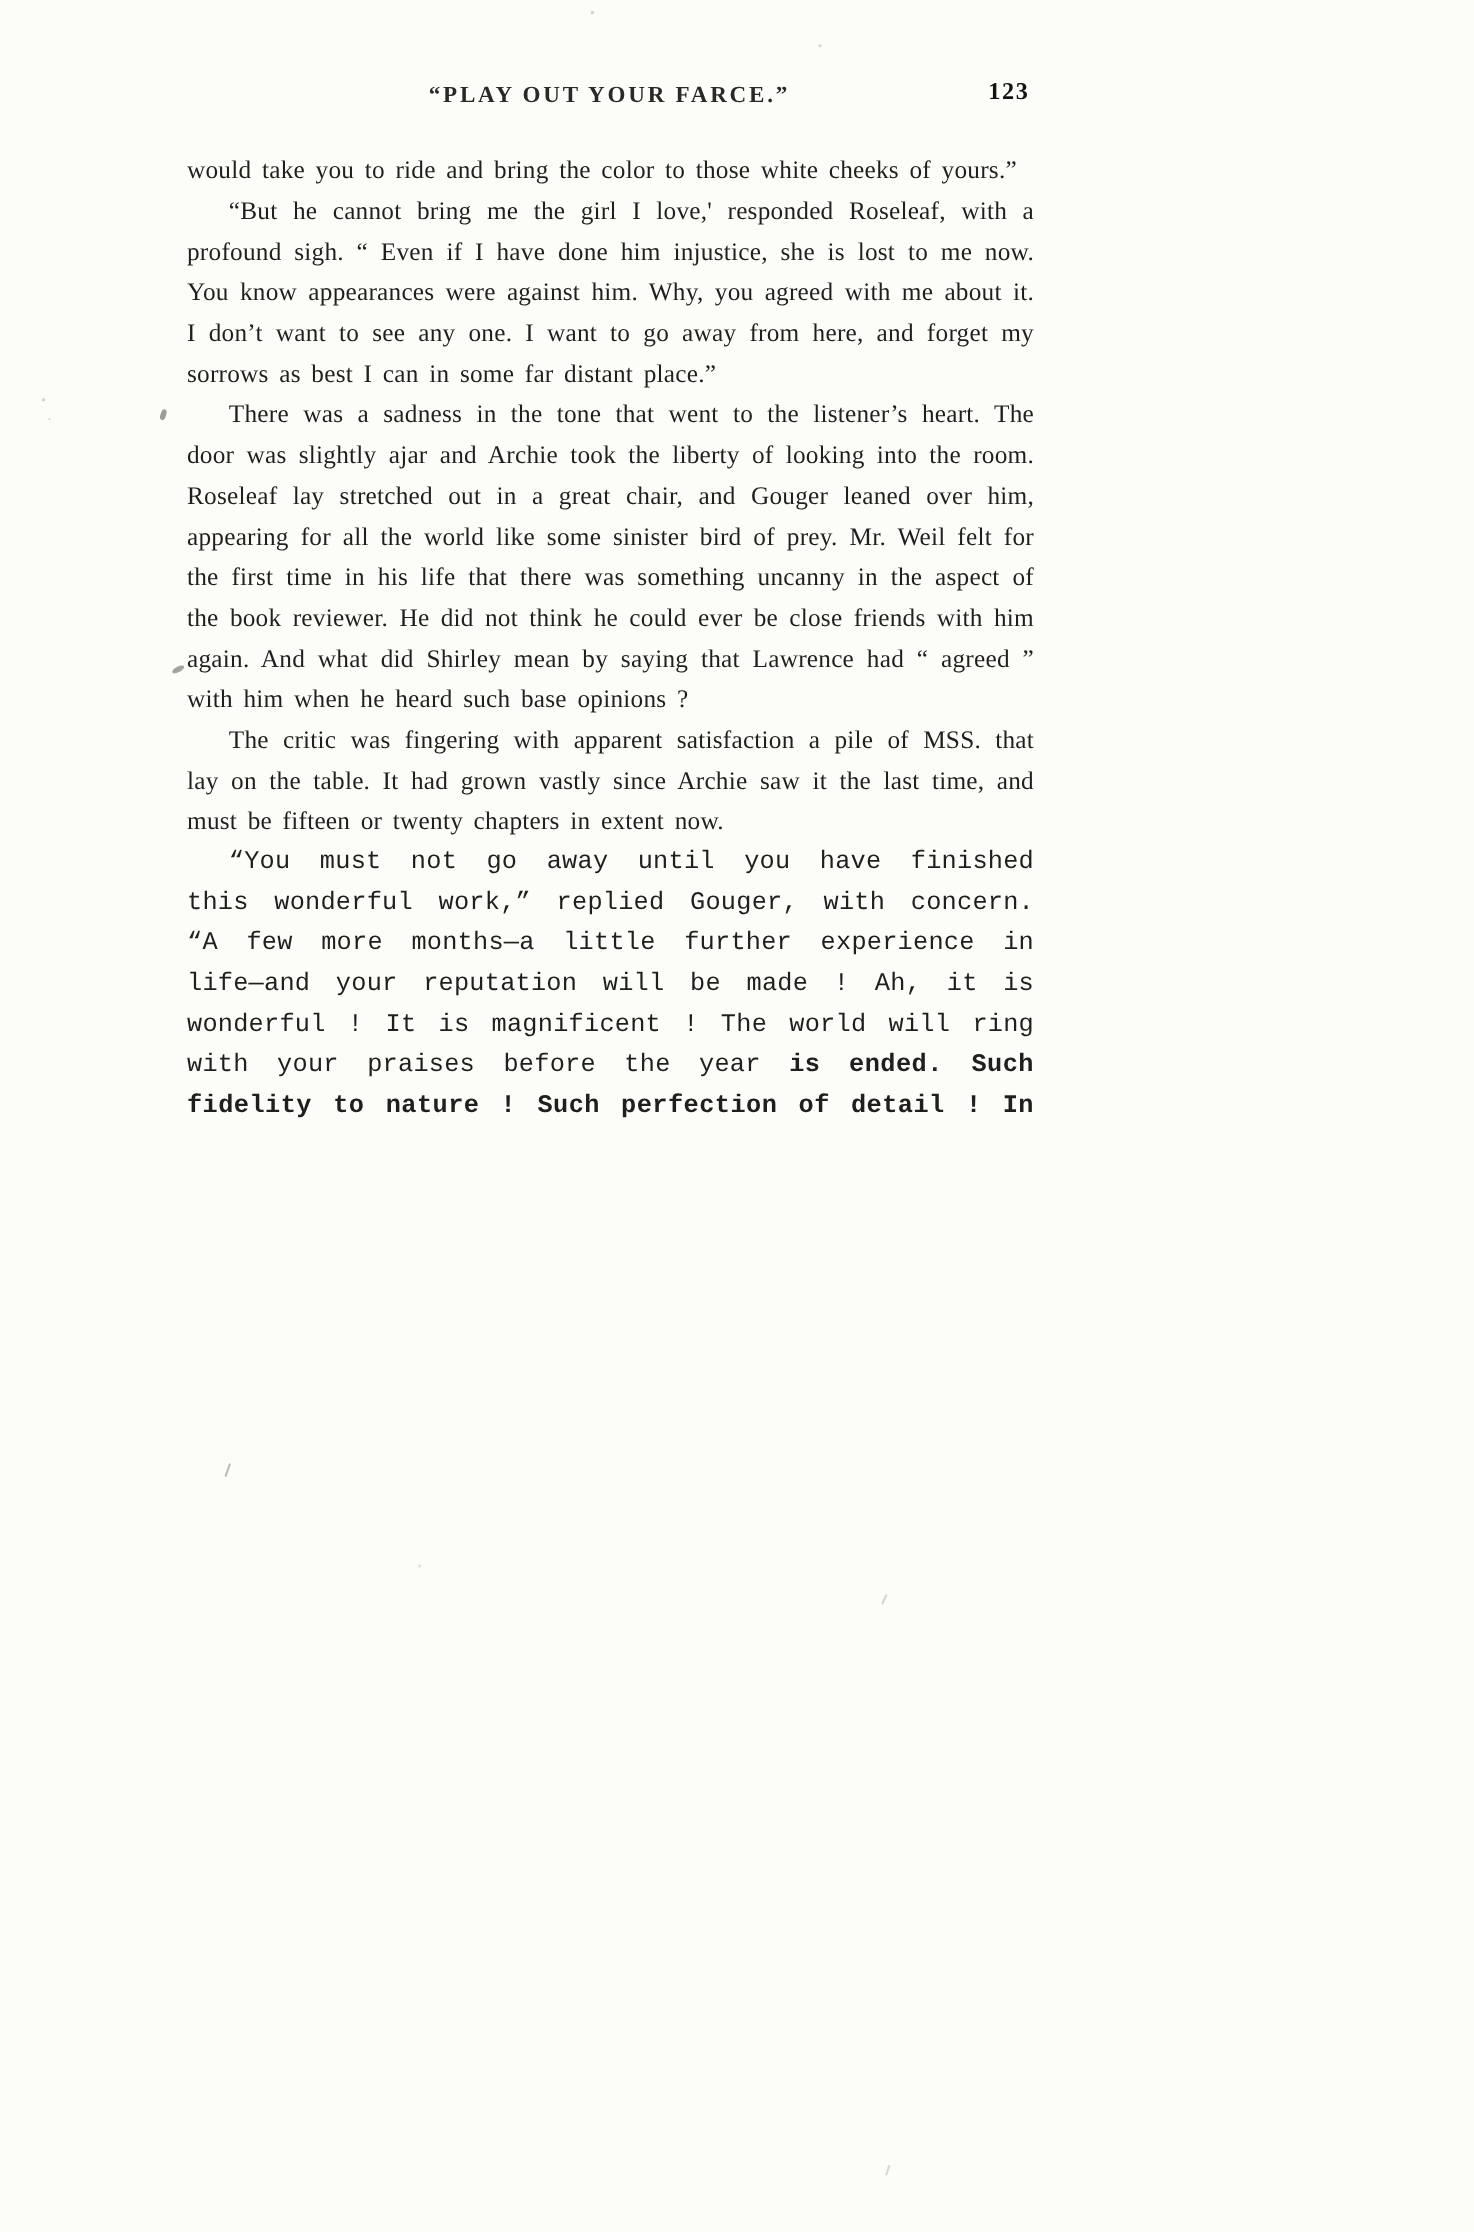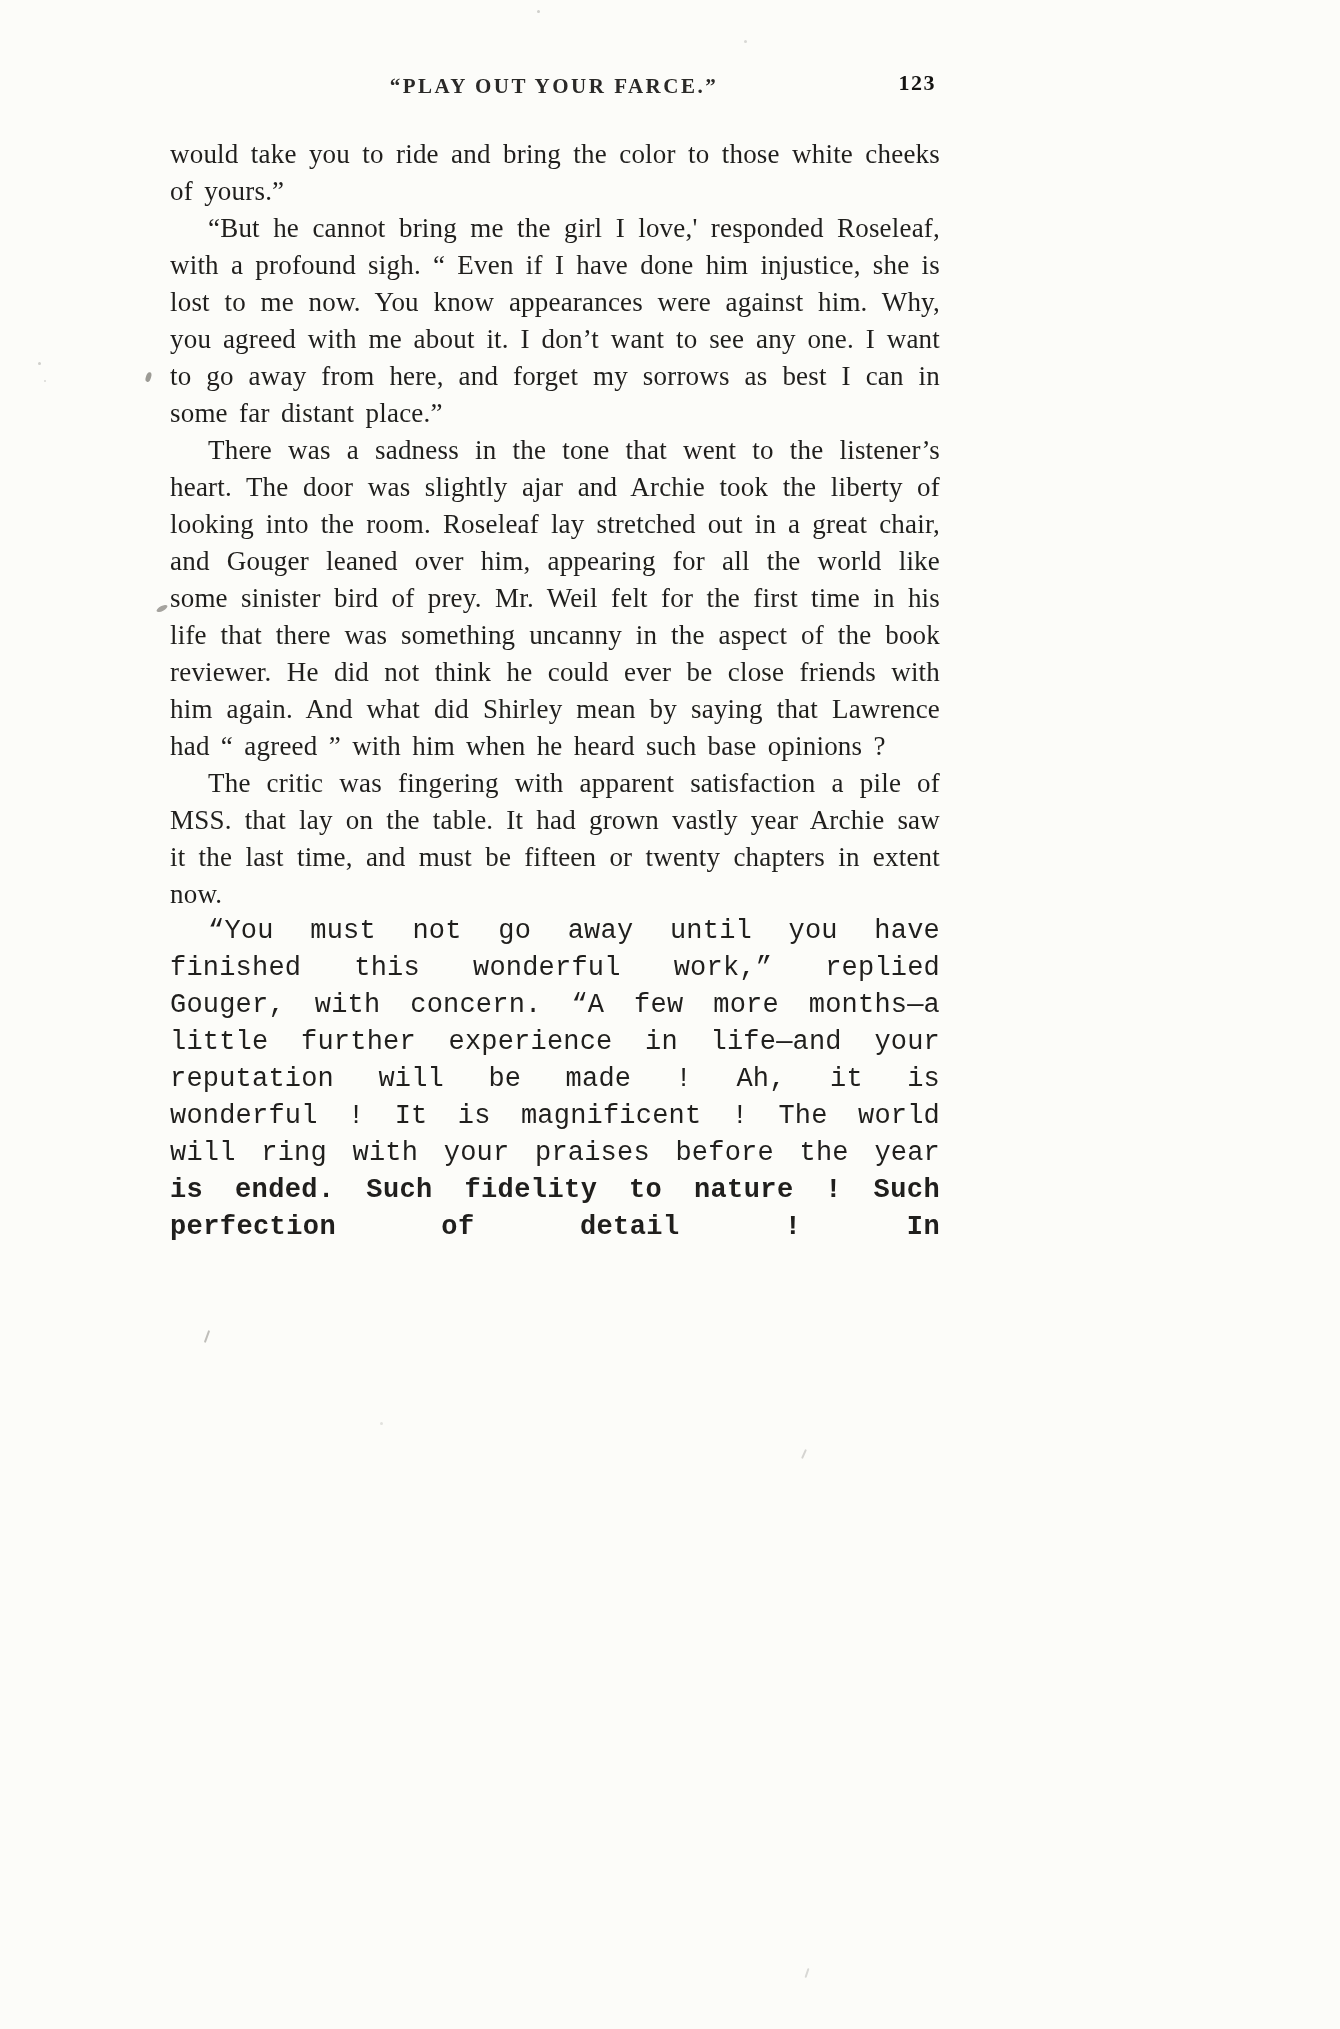--- a/index.html
+++ b/index.html
@@ -41,21 +41,21 @@
     color: #141311;
   }
 
   
   .text-column {
     position: absolute;
     left: 170px;
     top: 136px;
     width: 770px;
     text-align: justify;
-    font-size: 27px;
+    font-size: 23px;
     line-height: 37px;
     word-spacing: 0.16em;
     letter-spacing: 0.2px;
   }
   .para { margin: 0; text-indent: 38px; }
   .para.first { text-indent: 0; }
   .para.last { text-align-last: justify; font-family: Liberation Mono, monospace; }
   .bold-ink { font-weight: bold; letter-spacing: 0.4px; }
 
   
@@ -95,21 +95,21 @@
 
   <div class="header">
     <span class="running-title">“PLAY OUT YOUR FARCE.”</span>
     <span class="page-number">123</span>
   </div>
 
   <div class="text-column">
     <p class="para first">would take you to ride and bring the color to those white cheeks of yours.”</p>
     <p class="para">“But he cannot bring me the girl I love,' responded Roseleaf, with a profound sigh. “ Even if I have done him injustice, she is lost to me now. You know appearances were against him. Why, you agreed with me about it. I don’t want to see any one. I want to go away from here, and forget my sorrows as best I can in some far distant place.”</p>
     <p class="para">There was a sadness in the tone that went to the listener’s heart. The door was slightly ajar and Archie took the liberty of looking into the room. Roseleaf lay stretched out in a great chair, and Gouger leaned over him, appearing for all the world like some sinister bird of prey. Mr. Weil felt for the first time in his life that there was something uncanny in the aspect of the book reviewer. He did not think he could ever be close friends with him again. And what did Shirley mean by saying that Lawrence had “ agreed ” with him when he heard such base opinions ?</p>
-    <p class="para">The critic was fingering with apparent satisfaction a pile of MSS. that lay on the table. It had grown vastly year Archie saw it the last time, and must be fifteen or twenty chapters in extent now.</p>
+    <p class="para">The critic was fingering with apparent satisfaction a pile of MSS. that lay on the table. It had grown vastly since Archie saw it the last time, and must be fifteen or twenty chapters in extent now.</p>
     <p class="para last"><span>“You must not go away until you have finished this wonderful work,” replied Gouger, with concern. “A few more months—a little further experience in life—and your reputation will be made !  Ah, it is wonderful !  It is magnificent !  The world will ring with your praises before the year </span><span class="bold-ink">is ended.  Such fidelity to nature !  Such perfection of detail !  In</span></p>
   </div>
 
   <span class="speck comma-mark"></span>
   <span class="speck flourish-mark"></span>
   <span class="speck slash-bottom-left"></span>
   <span class="speck slash-bottom-right"></span>
   <span class="speck dot-top-1"></span>
   <span class="speck dot-top-2"></span>
   <span class="speck dot-left-1"></span>

